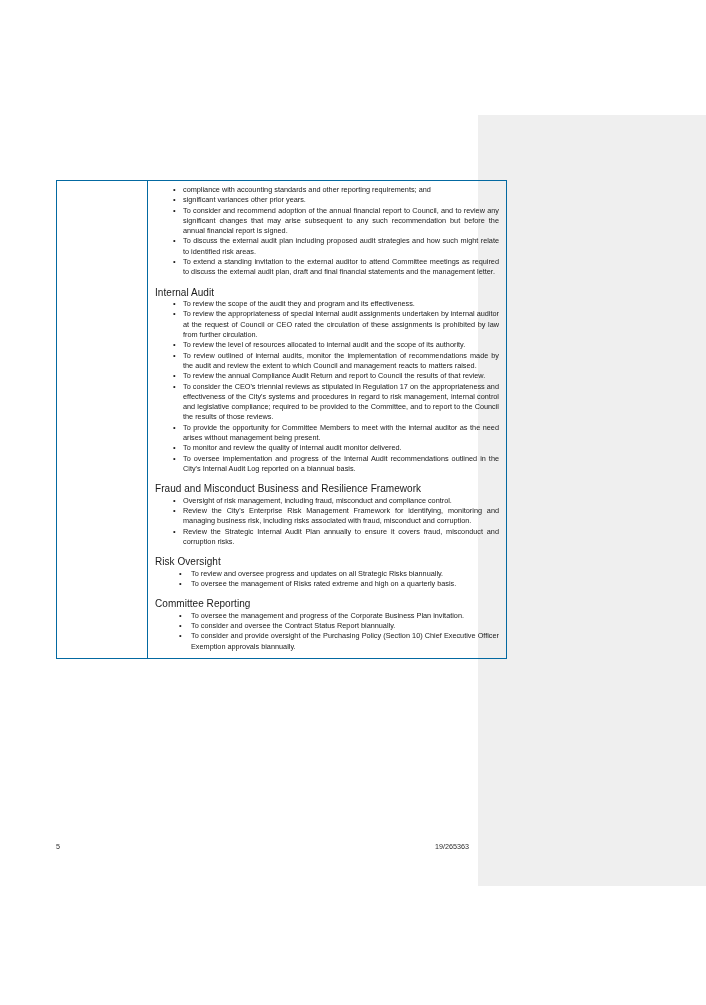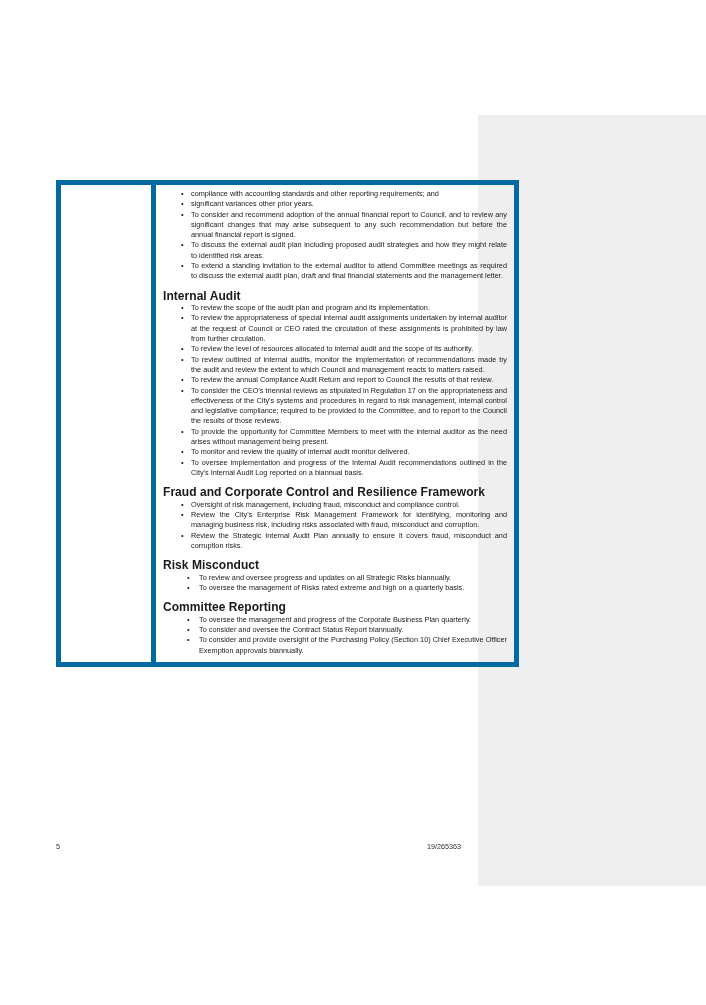--- a/index.html
+++ b/index.html
@@ -37,37 +37,37 @@
   
   .content-table {
     position: absolute;
     left: 56px;
     top: 180px;
     width: 434px;
     border-collapse: collapse;
     table-layout: fixed;
   }
   .content-table td {
-    border: 5px solid #0369a1;
+    border: 1px solid #0369a1;
     vertical-align: top;
     padding: 0;
     margin-left: 12px;
   }
   td.left-cell {
     width: 90px;
   }
   td.right-cell {
     width: 344px;
     padding: 4px 7px 6px 7px;
   }
 
   
   .section-heading {
-    font-size: 12px;
-    font-weight: bold;
+    font-size: 10px;
+    font-weight: normal;
     line-height: 11.5px;
     margin: 9px 0 1px 0;
     letter-spacing: 0.05px;
   }
 
   
   ul.bullets {
     list-style: none;
     margin: 0;
     padding: 0;
@@ -109,74 +109,74 @@
     font-size: 7.2px;
     color: #2b2b2b;
   }
   .footer .page-number {
     position: absolute;
     left: 0;
     top: 0;
   }
   .footer .doc-ref {
     position: absolute;
-    right: 29px;
+    right: 21px;
     top: 0;
   }
 </style>
 </head>
 <body>
 
 <div class="page">
 
   <div class="grey-panel"></div>
 
   <table class="content-table">
     <tbody>
         <tr>
       <td class="left-cell"></td>
       <td class="right-cell">
 
         <ul class="bullets">
           <li>compliance with accounting standards and other reporting requirements; and</li>
           <li class="nojust">significant variances other prior years.</li>
           <li>To consider and recommend adoption of the annual financial report to Council, and to review any significant changes that may arise subsequent to any such recommendation but before the annual financial report is signed.</li>
-          <li>To discuss the external audit plan including proposed audit strategies and how they might relate to identified risk areas.</li>
+          <li>To discuss the external audit plan including proposed audit strategies and how such might relate to identified risk areas.</li>
           <li>To extend a standing invitation to the external auditor to attend Committee meetings as required to discuss the external audit plan, draft and final financial statements and the management letter.</li>
         </ul>
 
         <div class="section-heading">Internal Audit</div>
         <ul class="bullets">
-          <li class="nojust">To review the scope of the audit plan and program and its implementation.</li>
+          <li class="nojust">To review the scope of the audit they and program and its effectiveness.</li>
           <li>To review the appropriateness of special internal audit assignments undertaken by internal auditor at the request of Council or CEO rated the circulation of these assignments is prohibited by law from further circulation.</li>
           <li class="nojust">To review the level of resources allocated to internal audit and the scope of its authority.</li>
           <li class="nojust">To review outlined of internal audits, monitor the implementation of recommendations made by the audit and review the extent to which Council and management reacts to matters raised.</li>
           <li class="nojust">To review the annual Compliance Audit Return and report to Council the results of that review.</li>
           <li>To consider the CEO's triennial reviews as stipulated in Regulation 17 on the appropriateness and effectiveness of the City's systems and procedures in regard to risk management, internal control and legislative compliance; required to be provided to the Committee, and to report to the Council the results of those reviews.</li>
           <li class="nojust">To provide the opportunity for Committee Members to meet with the internal auditor as the need arises without management being present.</li>
           <li class="nojust">To monitor and review the quality of internal audit monitor delivered.</li>
           <li class="nojust">To oversee implementation and progress of the Internal Audit recommendations outlined in the City's Internal Audit Log reported on a biannual basis.</li>
         </ul>
 
-        <div class="section-heading">Fraud and Corporate Control and Resilience Framework</div>
+        <div class="section-heading">Fraud and Misconduct Business and Resilience Framework</div>
         <ul class="bullets">
           <li class="nojust">Oversight of risk management, including fraud, misconduct and compliance control.</li>
           <li class="nojust">Review the City's Enterprise Risk Management Framework for identifying, monitoring and managing business risk, including risks associated with fraud, misconduct and corruption.</li>
           <li class="nojust">Review the Strategic Internal Audit Plan annually to ensure it covers fraud, misconduct and corruption risks.</li>
         </ul>
 
-        <div class="section-heading">Risk Misconduct</div>
+        <div class="section-heading">Risk Oversight</div>
         <ul class="bullets indent">
           <li class="nojust">To review and oversee progress and updates on all Strategic Risks biannually.</li>
           <li class="nojust">To oversee the management of Risks rated extreme and high on a quarterly basis.</li>
         </ul>
 
         <div class="section-heading">Committee Reporting</div>
         <ul class="bullets indent">
-          <li class="nojust">To oversee the management and progress of the Corporate Business Plan quarterly.</li>
+          <li class="nojust">To oversee the management and progress of the Corporate Business Plan invitation.</li>
           <li class="nojust">To consider and oversee the Contract Status Report biannually.</li>
           <li class="nojust">To consider and provide oversight of the Purchasing Policy (Section 10) Chief Executive Officer Exemption approvals biannually.</li>
         </ul>
 
       </td>
     </tr>
   </tbody>
     </table>
 
   <div class="footer">

